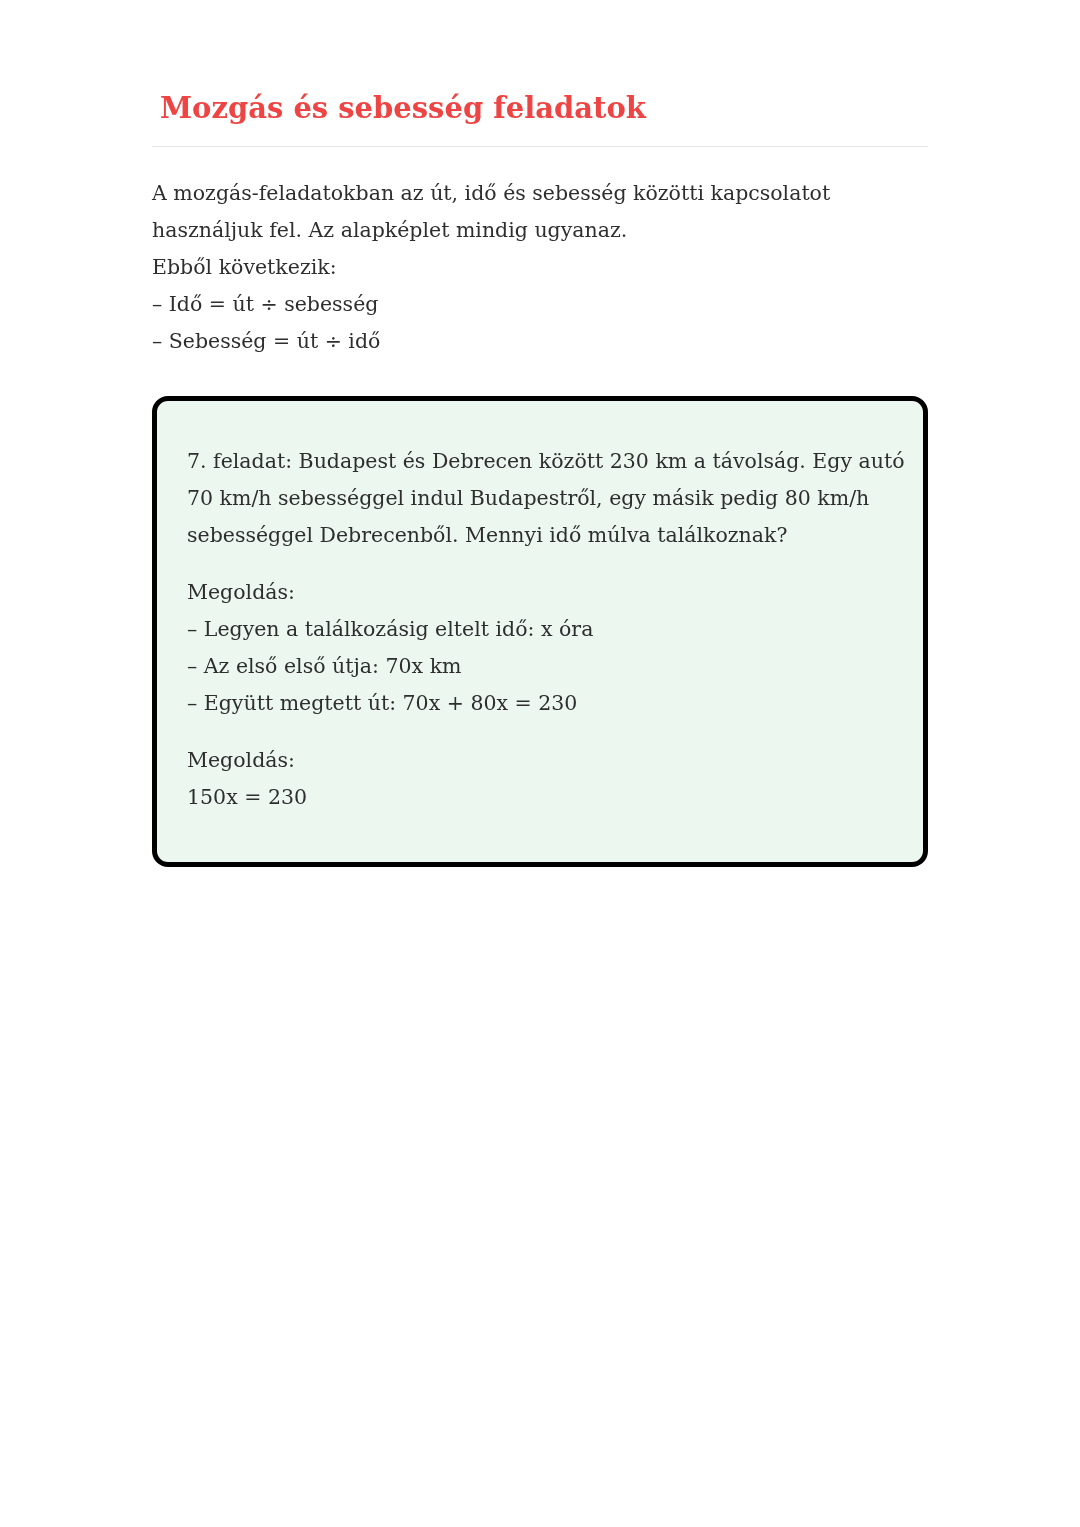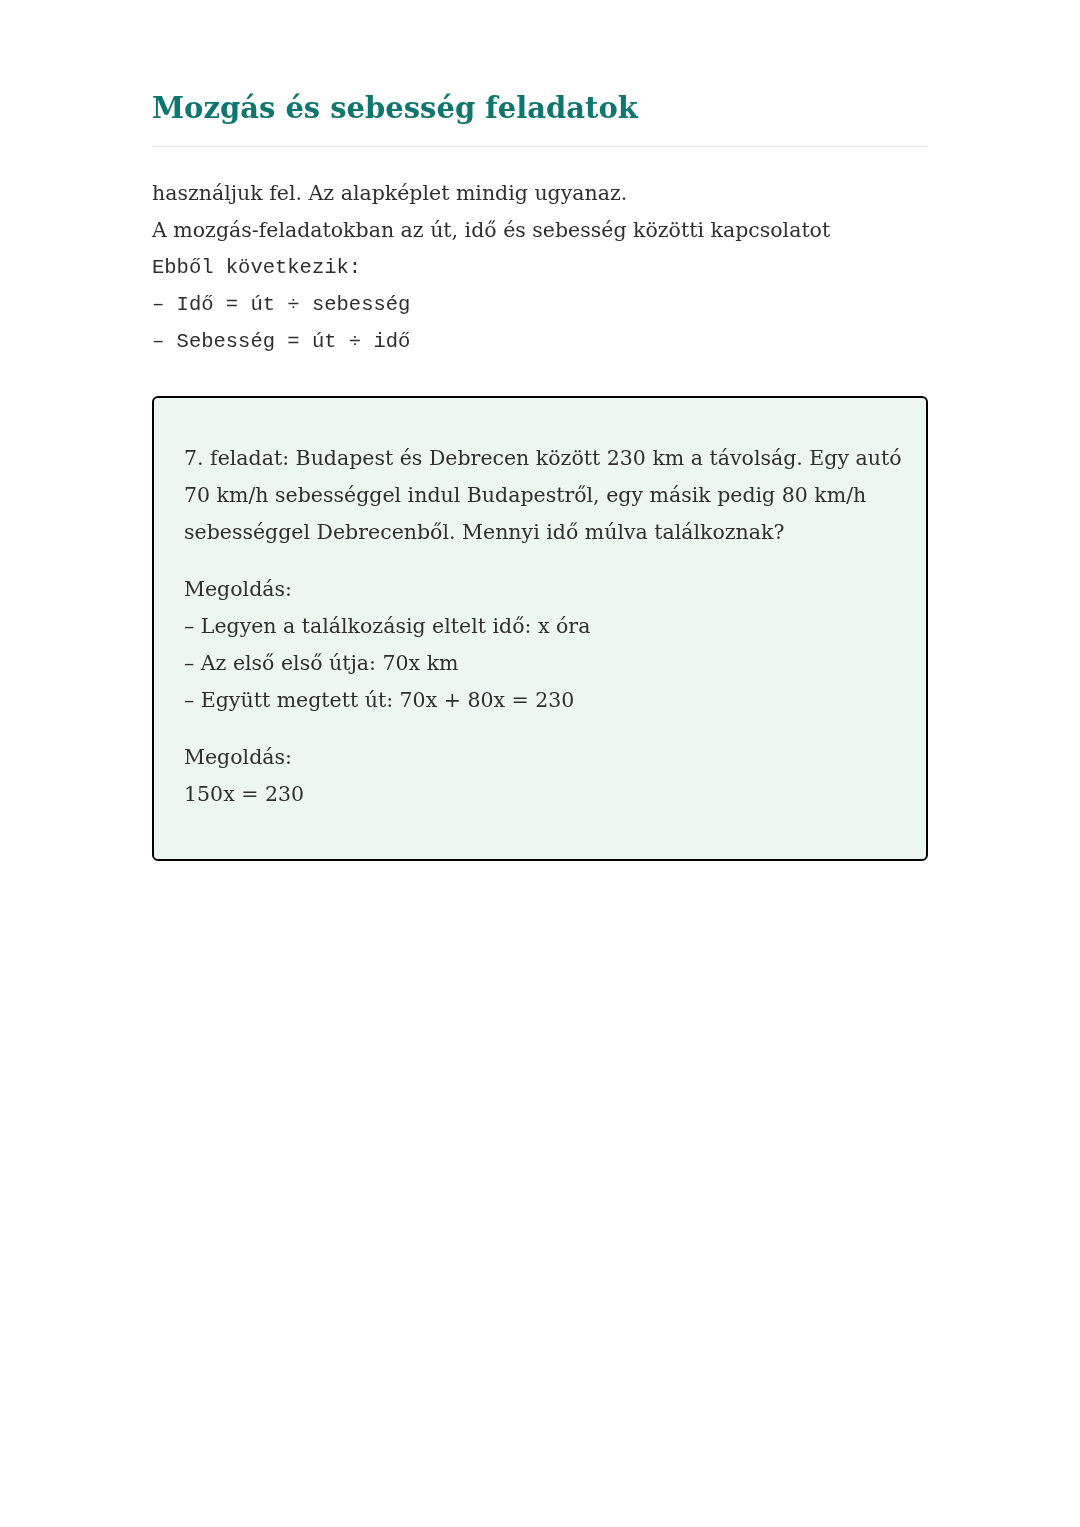--- a/index.html
+++ b/index.html
@@ -12,22 +12,22 @@
     color: #2e2e2e;
   }
   .page {
     width: 776px;
     margin: 0 auto;
     padding-top: 90px;
   }
   .page-title {
     font-size: 29px;
     font-weight: bold;
-    color: #0f766e;
-    margin: 0 0 20px 0;
+    color: #ef4444;
+    margin: 0 0 20px 8px;
     line-height: 1.25;
   }
   .title-divider {
     border: none;
     border-top: 1px solid #e6e6e6;
     margin: 0 0 28px 0;
   }
   .text-line {
     font-size: 20.5px;
     line-height: 37px;
@@ -37,41 +37,41 @@
     text-align: center;
     margin: 64px 0 58px 0;
   }
   .formula {
     font-family: "DejaVu Sans", sans-serif;
     font-style: italic;
     font-size: 37px;
     color: #1a1a1a;
     letter-spacing: 2px;
   }
-  .consequence { margin-bottom: 36px; font-family: Liberation Mono, monospace; }
+  .consequence { margin-bottom: 36px; }
   .problem-box {
     background: #ecf7ef;
-    border: 2px solid #000000;
-    border-radius: 6px;
+    border: 5px solid #000000;
+    border-radius: 16px;
     padding: 42px 30px 46px 30px;
   }
   .box-block { margin: 0 0 20px 0; }
   .box-block:last-child { margin-bottom: 0; }
 </style>
 </head>
 <body>
 
 <div class="page">
 
   <h1 class="page-title">Mozgás és sebesség feladatok</h1>
   <hr class="title-divider">
 
   <div>
+    <div class="text-line">A mozgás-feladatokban az út, idő és sebesség közötti kapcsolatot</div>
     <div class="text-line">használjuk fel. Az alapképlet mindig ugyanaz.</div>
-    <div class="text-line">A mozgás-feladatokban az út, idő és sebesség közötti kapcsolatot</div>
   </div>
 
 
   <div class="consequence">
     <div class="text-line">Ebből következik:</div>
     <div class="text-line">– Idő = út ÷ sebesség</div>
     <div class="text-line">– Sebesség = út ÷ idő</div>
   </div>
 
   <section class="problem-box">

